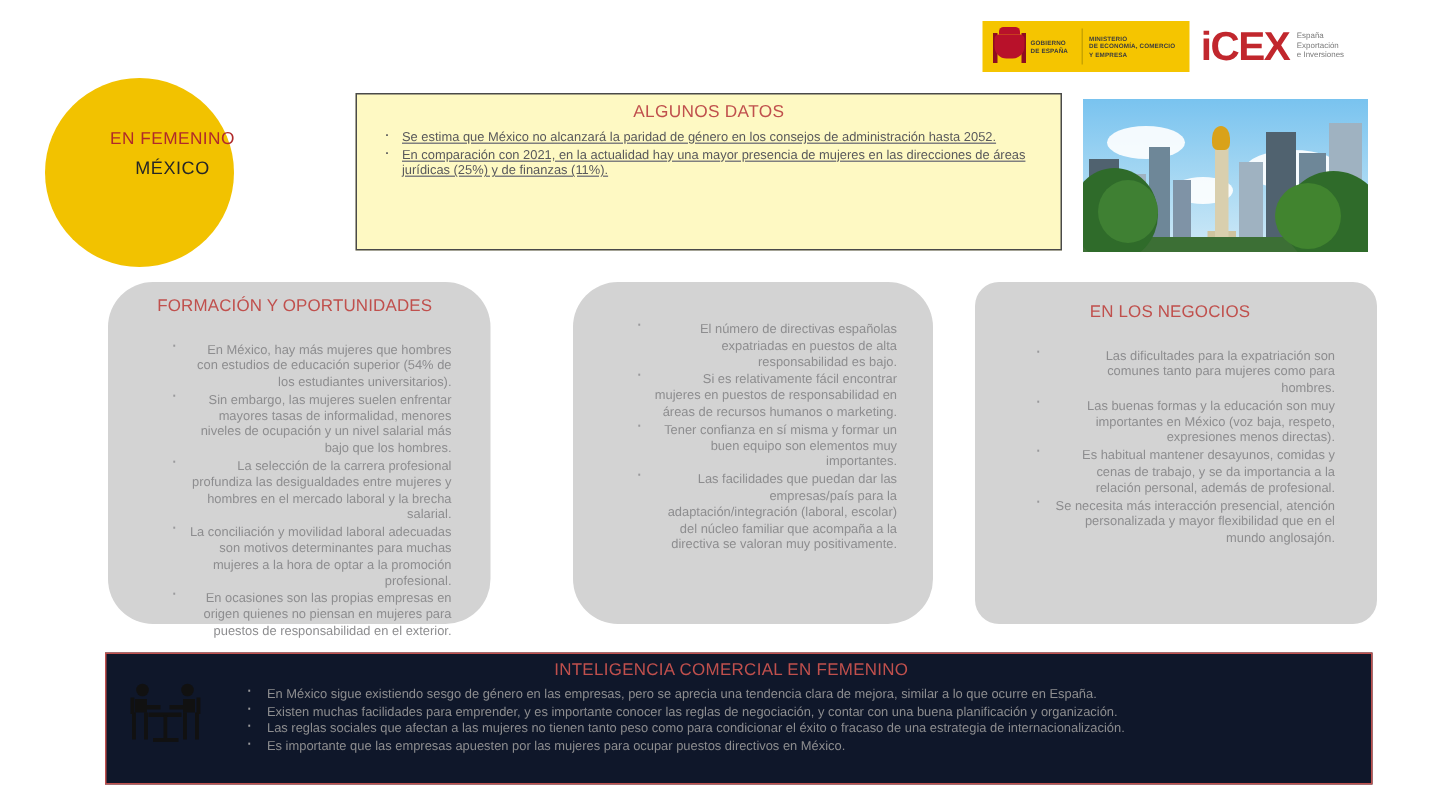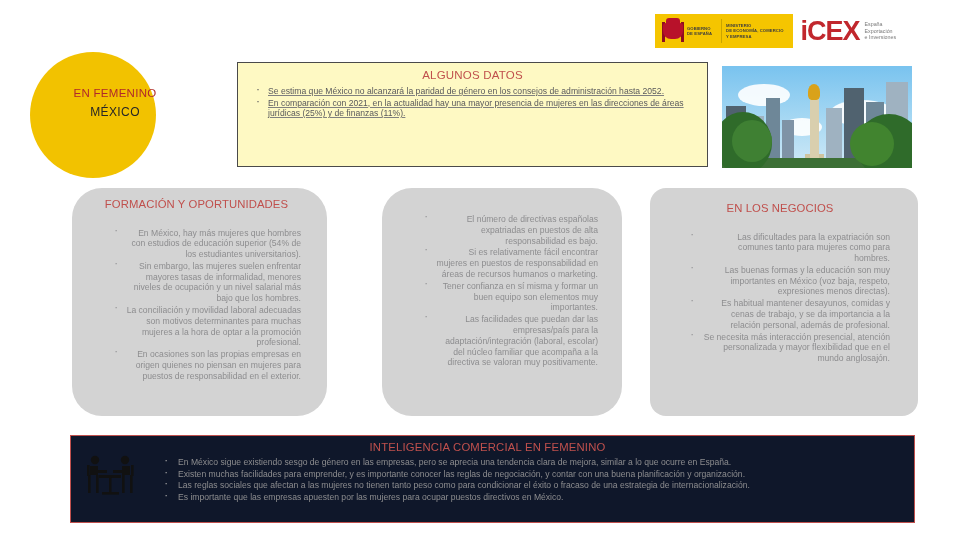--- a/index.html
+++ b/index.html
@@ -416,20 +416,21 @@
   <div class="tree-left2"></div>
   <div class="tree-right"></div>
   <div class="tree-right2"></div>
 </div>
 
 <div class="panel" id="panel-formacion">
   <div class="panel-title">FORMACIÓN Y OPORTUNIDADES</div>
   <ul class="panel-list">
     <li>En México, hay más mujeres que hombres con estudios de educación superior (54% de los estudiantes universitarios).</li>
     <li>Sin embargo, las mujeres suelen enfrentar mayores tasas de informalidad, menores niveles de ocupación y un nivel salarial más bajo que los hombres.</li>
+    <li>La selección de la carrera profesional profundiza las desigualdades entre mujeres y hombres en el mercado laboral y la brecha salarial.</li>
     <li>La conciliación y movilidad laboral adecuadas son motivos determinantes para muchas mujeres a la hora de optar a la promoción profesional.</li>
     <li>En ocasiones son las propias empresas en origen quienes no piensan en mujeres para puestos de responsabilidad en el exterior.</li>
   </ul>
 </div>
 
 <div class="panel" id="panel-experiencias">
   <ul class="panel-list">
     <li>El número de directivas españolas expatriadas en puestos de alta responsabilidad es bajo.</li>
     <li>Si es relativamente fácil encontrar mujeres en puestos de responsabilidad en áreas de recursos humanos o marketing.</li>
     <li>Tener confianza en sí misma y formar un buen equipo son elementos muy importantes.</li>

